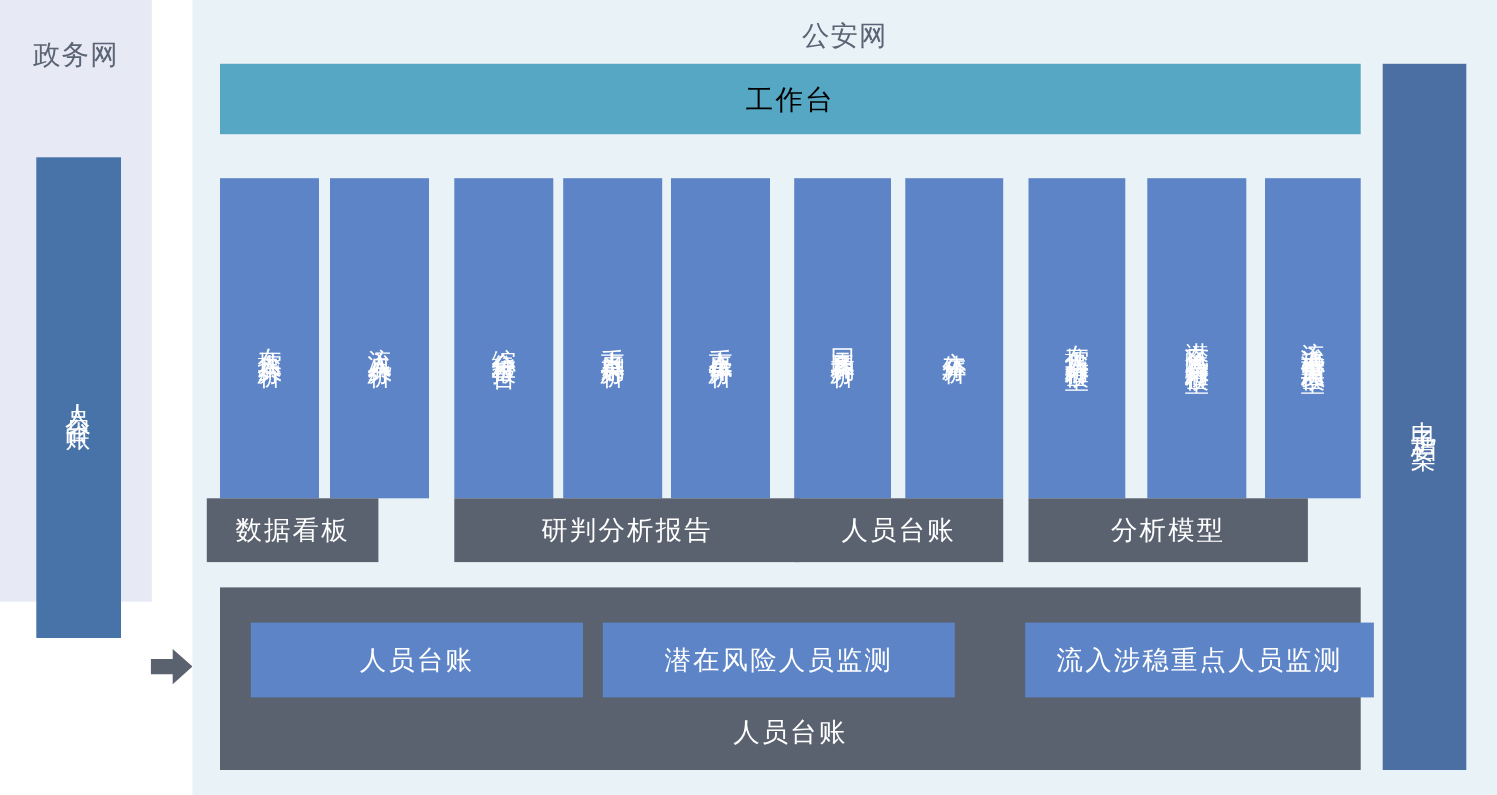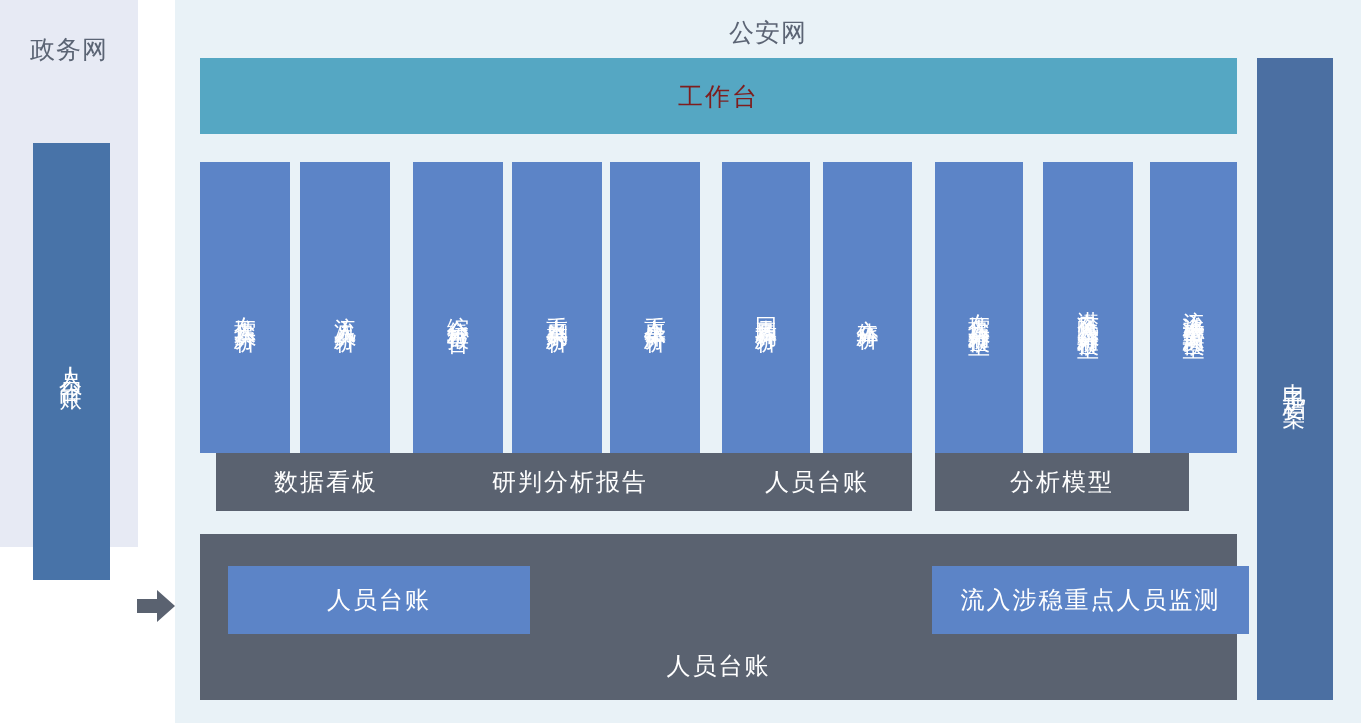--- a/index.html
+++ b/index.html
@@ -7,22 +7,22 @@
     width:1361px;height:723px;position:relative;overflow:hidden;
     background:#ffffff;
     font-family:"Liberation Sans","DejaVu Sans",sans-serif;
   }
   .page{position:absolute;inset:0;}
   .left-panel{position:absolute;left:0;top:0;width:138px;height:547px;background:var(--left_panel_bg);}
   .main-panel{position:absolute;left:175px;top:0;width:1186px;height:723px;background:var(--main_panel_bg);}
   .panel-title{position:absolute;color:var(--title_text);font-size:25px;letter-spacing:1px;text-align:center;}
   .gov-title{left:0;top:33px;width:138px;}
   .pol-title{left:175px;top:16px;width:1186px;}
-  .workbench{position:absolute;left:200px;top:58px;width:1037px;height:76px;background:var(--teal);
-    display:flex;align-items:center;justify-content:center;color:#7f1d1d;font-size:25px;letter-spacing:2px;}
+  .workbench{position:absolute;left:200px;top:58px;width:1037px;height:64px;background:var(--teal);
+    display:flex;align-items:center;justify-content:center;color:#000000;font-size:25px;letter-spacing:2px;}
   .vbar{position:absolute;display:flex;align-items:center;justify-content:center;color:#fff;}
   .vbar span{writing-mode:vertical-rl;text-orientation:upright;font-size:23px;letter-spacing:7px;}
   .left-bar{left:33px;top:143px;width:77px;height:437px;background:var(--left_bar_blue);}
   .right-bar{left:1257px;top:58px;width:76px;height:642px;background:var(--right_bar_blue);}
   .col{position:absolute;top:162px;height:291px;background:var(--column_blue);
     display:flex;align-items:center;justify-content:center;color:#fff;}
   .col span{writing-mode:vertical-rl;text-orientation:upright;font-size:22px;letter-spacing:3px;}
   .grp-footer{position:absolute;top:453px;height:58px;background:var(--slate);
     display:flex;align-items:center;justify-content:center;color:#fff;font-size:24px;letter-spacing:2px;}
   .bottom-box{position:absolute;left:200px;top:534px;width:1037px;height:166px;background:var(--slate);}
@@ -56,21 +56,21 @@
   <div class="workbench">
     <span>工作台</span>
   </div>
 
   <div class="col" style="left:200px;width:90px">
     <span>在控人员分析</span>
   </div>
   <div class="col" style="left:300px;width:90px">
     <span>流入人员分析</span>
   </div>
-  <div class="grp-footer" style="left:216px;width:220px">
+  <div class="grp-footer" style="left:188px;width:156px">
     <span>数据看板</span>
   </div>
 
   <div class="col" style="left:413px;width:90px">
     <span>综合分析报告</span>
   </div>
   <div class="col" style="left:512px;width:90px">
     <span>重点类别分析</span>
   </div>
   <div class="col" style="left:610px;width:90px">
@@ -100,20 +100,23 @@
     <span>流入涉稳重点人员模型</span>
   </div>
   <div class="grp-footer" style="left:935px;width:254px">
     <span>分析模型</span>
   </div>
 
   <div class="bottom-box"></div>
   <div class="btn" style="left:228px;width:302px">
     <span>人员台账</span>
   </div>
+  <div class="btn" style="left:548px;width:320px">
+    <span>潜在风险人员监测</span>
+  </div>
   <div class="btn" style="left:932px;width:317px">
     <span>流入涉稳重点人员监测</span>
   </div>
   <div class="box-footer">
     <span>人员台账</span>
   </div>
 
   <div class="vbar right-bar">
     <span>电子档案</span>
   </div>

